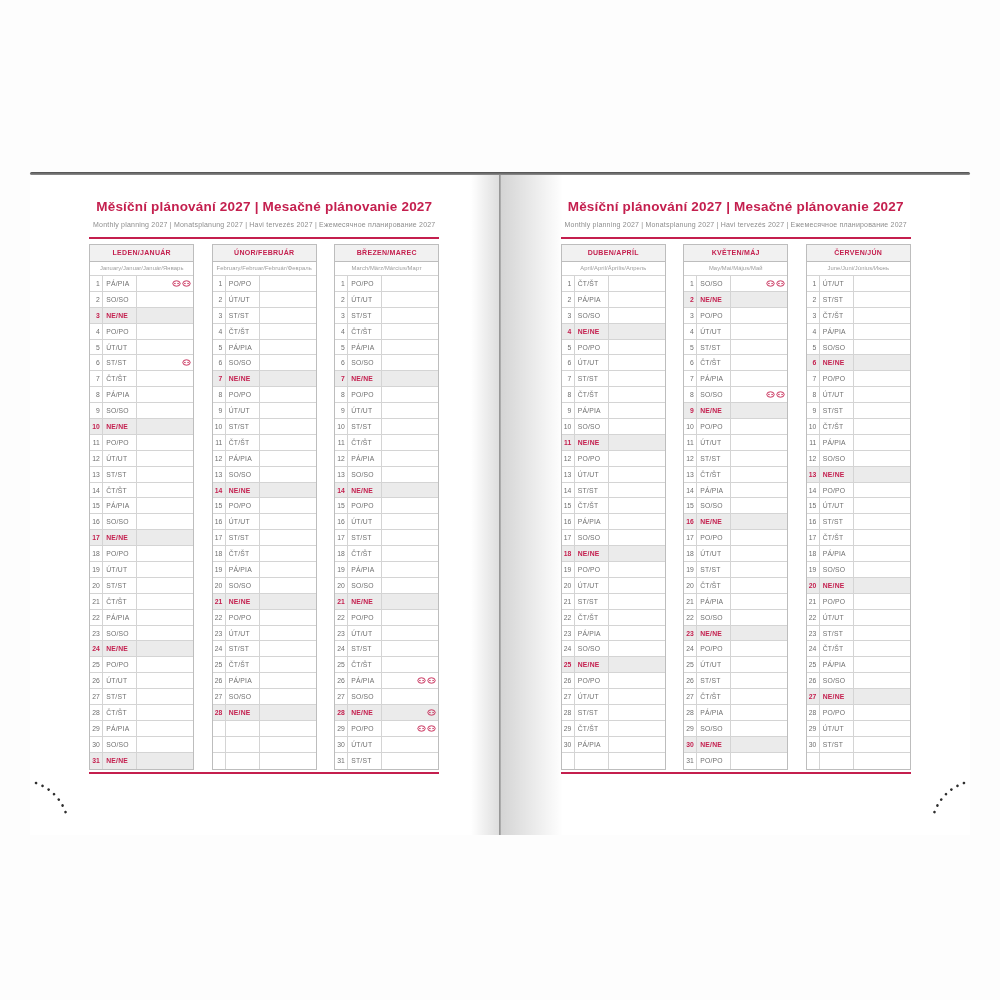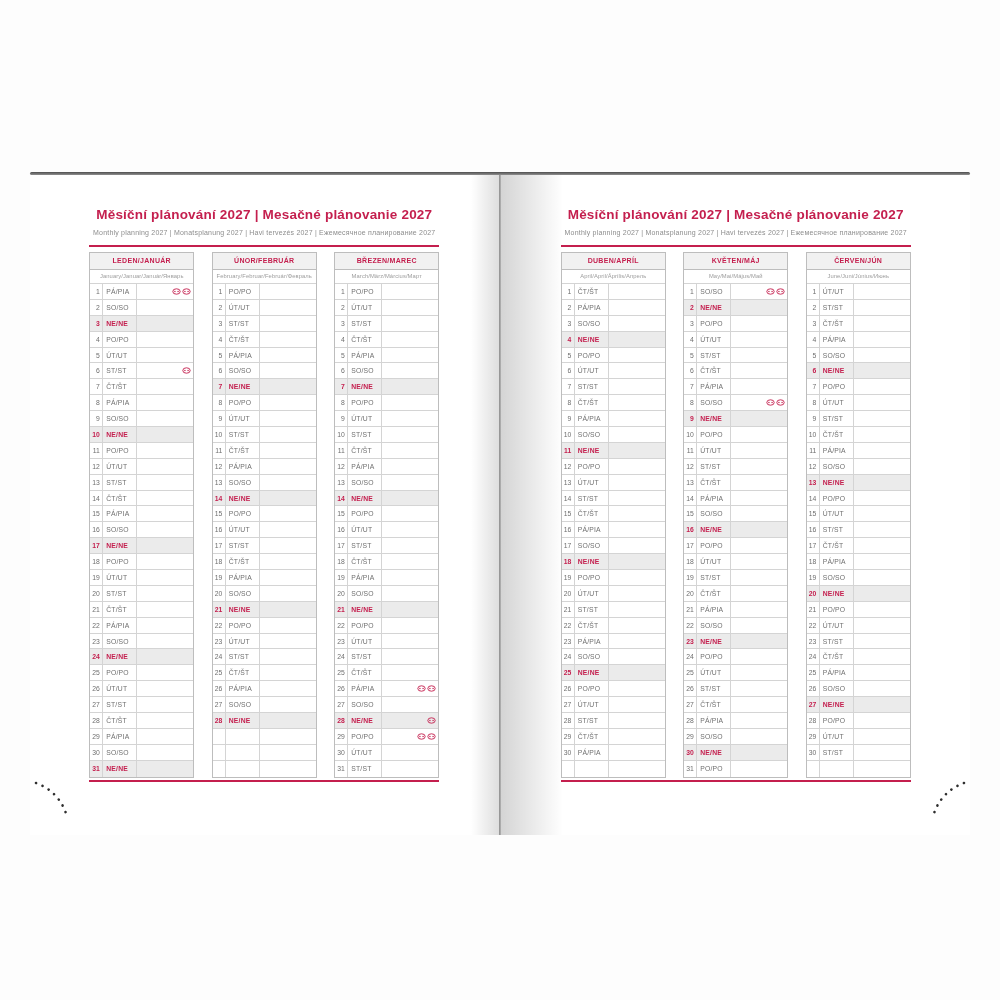--- a/index.html
+++ b/index.html
@@ -8,21 +8,21 @@
   .scene{position:relative;width:1000px;height:1000px;overflow:hidden;background:#fdfdfd;}
   .spread{position:absolute;left:30px;top:172px;width:940px;height:663px;}
   .top-edge{position:absolute;top:0;left:0;width:100%;height:3px;background:linear-gradient(180deg,#4e4e4e,#909090);border-radius:2px;z-index:5;}
   .pages{position:absolute;top:3px;left:0;width:100%;height:660px;display:flex;}
   .page{width:470px;height:100%;background:#ffffff;position:relative;}
   .page.left::after{content:'';position:absolute;top:0;right:0;width:28px;height:100%;
       background:linear-gradient(90deg,rgba(0,0,0,0) 0%,rgba(0,0,0,0.13) 100%);pointer-events:none;}
   .spine{width:3px;height:100%;background:linear-gradient(90deg,#8d8d8d,#b5b5b5);}
   .page.right::before{content:'';position:absolute;top:0;left:0;width:62px;height:100%;
       background:linear-gradient(90deg,rgba(0,0,0,0.17),rgba(0,0,0,0.0));pointer-events:none;}
-  .page-head{padding-top:32px;text-align:center;position:relative;z-index:2;}
+  .page-head{padding-top:24px;text-align:center;position:relative;z-index:2;}
   .title{margin:0;font-size:13.5px;line-height:16px;font-weight:bold;letter-spacing:0.2px;}
   .subtitle{margin-top:5px;font-size:7px;line-height:9px;color:#8d8d8d;letter-spacing:0.2px;}
   .rule{width:350px;height:2px;margin:8px auto 0;}
   .months{width:350px;margin:5px auto 0;display:flex;justify-content:space-between;position:relative;z-index:2;}
   .month-table{width:105px;border:1px solid #bdbdbd;background:#fff;}
   .m-head{height:17px;line-height:16px;border-bottom:1px solid #bdbdbd;background:#f1f1f1;
       font-size:7px;font-weight:bold;text-align:center;letter-spacing:0.3px;}
   .m-langs{height:14px;line-height:13px;border-bottom:1px solid #d4d4d4;color:#9c9c9c;
       font-size:5.8px;text-align:center;letter-spacing:0.1px;}
   .day-row{display:flex;height:15.9px;border-bottom:1px solid #d4d4d4;font-size:6.8px;color:#6f6f6f;}

